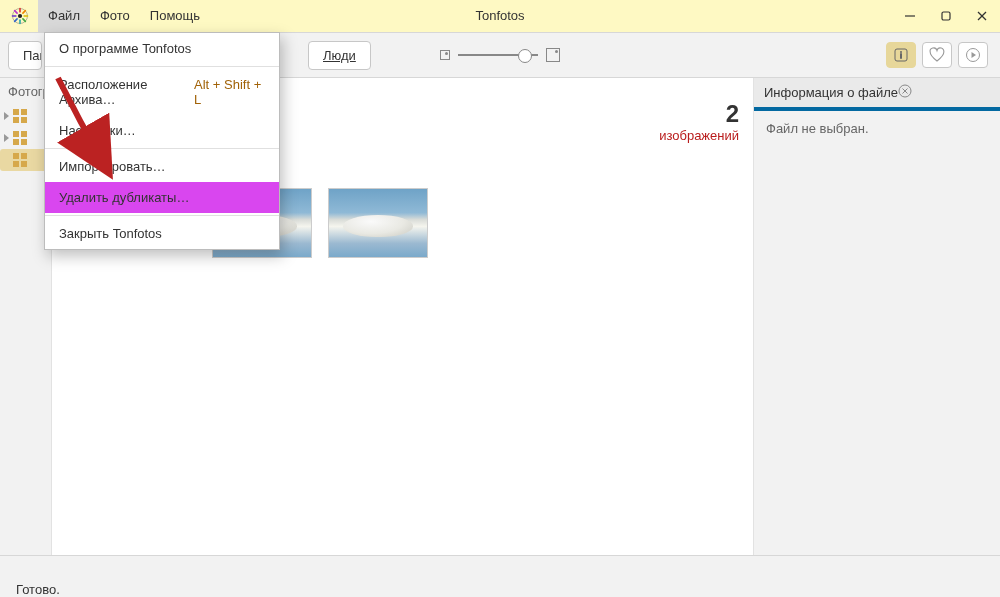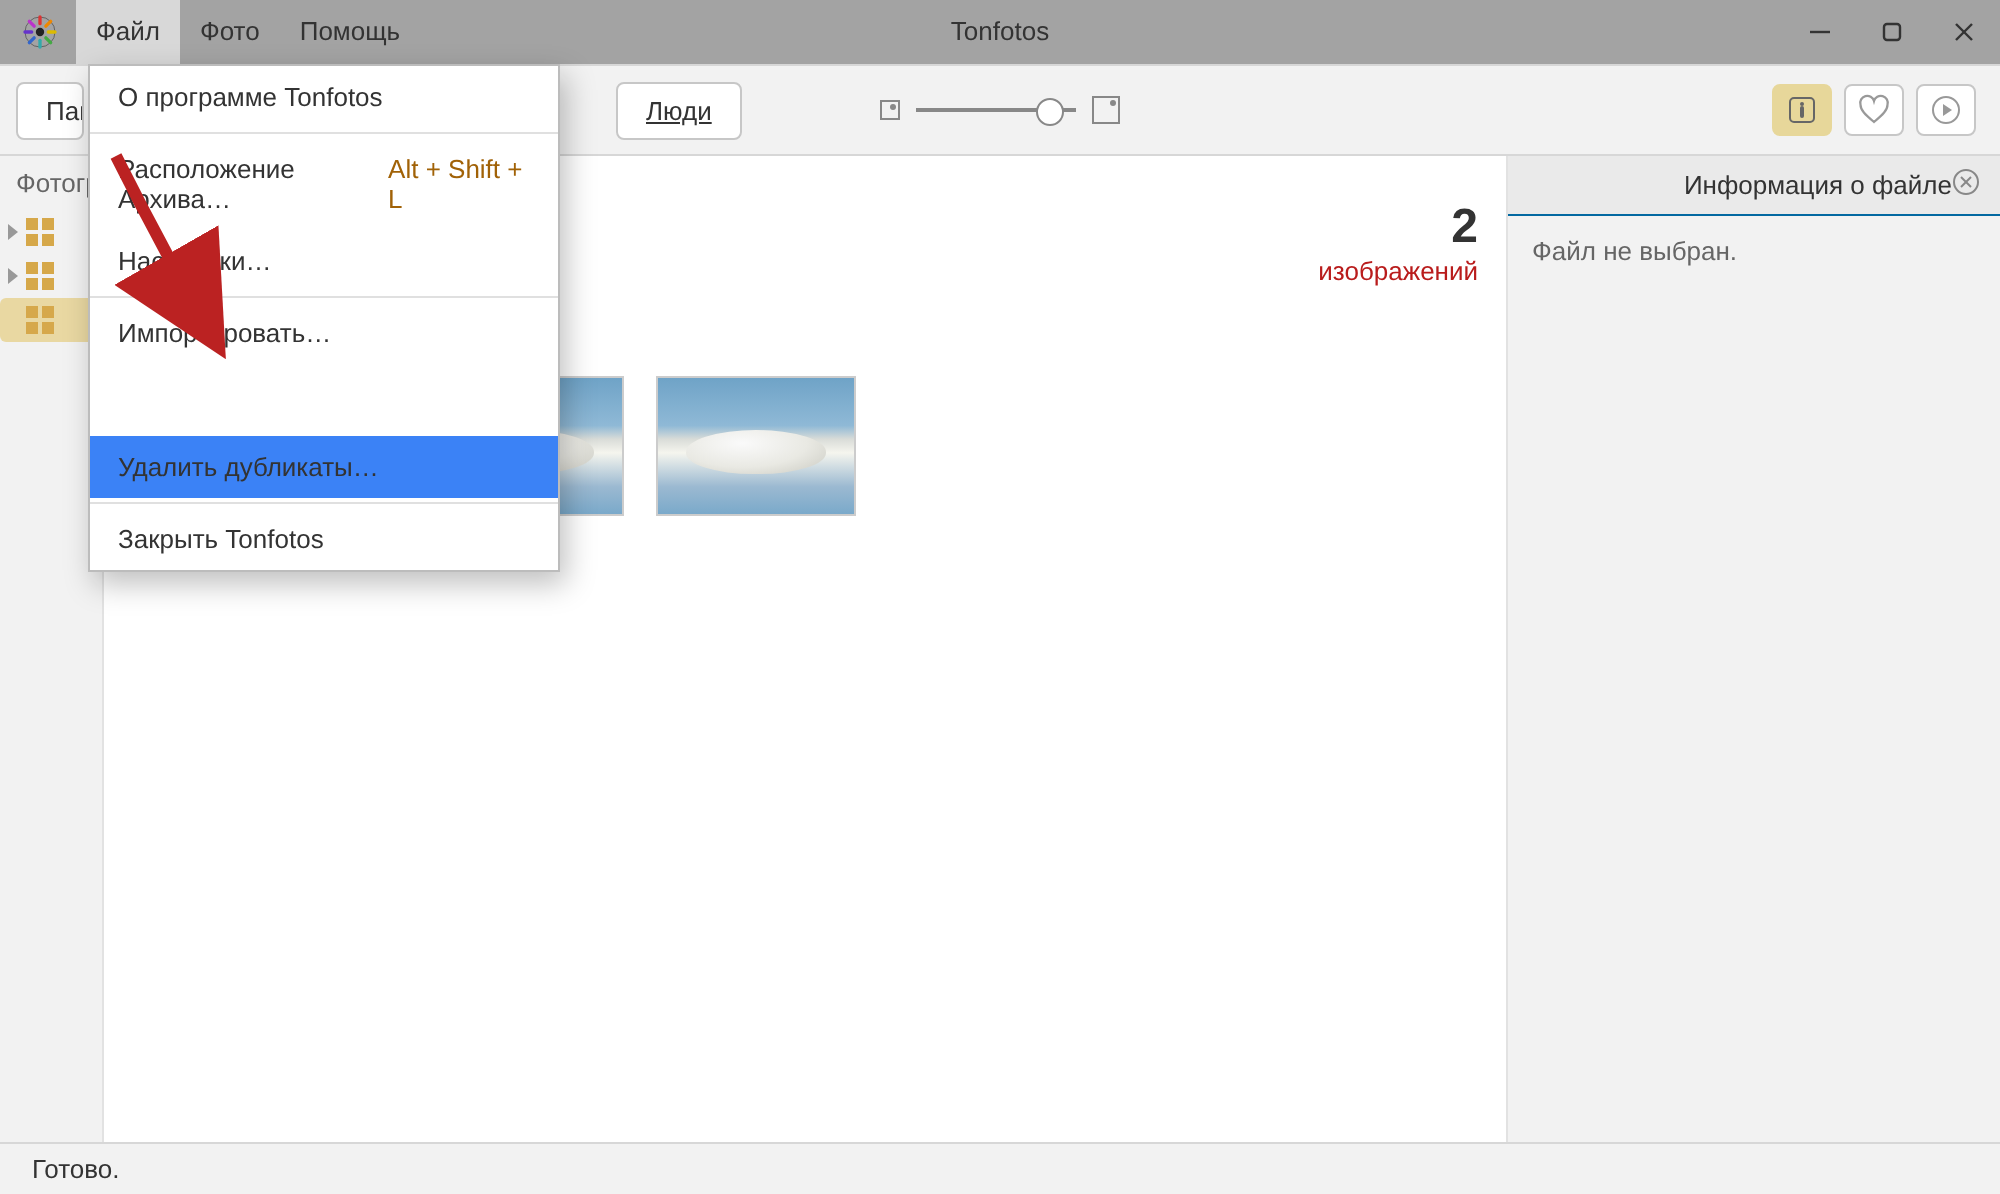--- a/index.html
+++ b/index.html
@@ -1,19 +1,19 @@
 <!DOCTYPE html>
 <html><head>
 <meta charset="utf-8">
 <style>
   * { box-sizing: border-box; margin: 0; padding: 0; font-family: "Segoe UI", Tahoma, sans-serif; font-size: 13px; color: #333; }
   body { width: 1000px; height: 597px; background: #fff; position: relative; overflow: hidden; }
 
   
-  .titlebar { height: 32px; background: #a3a3a3; display: flex; align-items: center; position: relative; }
+  .titlebar { height: 32px; background: #fef9c3; display: flex; align-items: center; position: relative; }
   .logo { width: 20px; height: 20px; margin: 0 8px 0 10px; }
   .menubar { display: flex; }
   .menuitem { padding: 0 10px; line-height: 32px; cursor: default; }
   .menuitem.active { background: #d8d8d8; }
   .wintitle { position: absolute; left: 50%; transform: translateX(-50%); line-height: 32px; }
   .winbtns { position: absolute; right: 0; top: 0; display: flex; }
   .winbtn { width: 36px; height: 32px; display: flex; align-items: center; justify-content: center; cursor: default; }
   .winbtn svg { width: 12px; height: 12px; }
 
   
@@ -40,35 +40,35 @@
   .gridic { width:14px; height:14px; display:grid; grid-template-columns:1fr 1fr; grid-template-rows:1fr 1fr; gap:2px; }
   .gridic span { background:#d6a84a; }
   .content { flex:1; background:#fff; border-right:1px solid #e2e2e2; position:relative; padding: 10px 12px 0 160px; }
   .count { position:absolute; right:14px; top:22px; text-align:right; }
   .count-num { font-size:24px; font-weight:600; }
   .count-lbl { color:#b91c1c; }
   .thumbs { display:flex; gap:16px; margin-top: 100px; }
   .thumb { width:100px; height:70px; background: linear-gradient(to bottom, #6fa3c7 0%, #8fb9d6 35%, #d9dcd8 45%, #f5f5ee 55%, #9bb9d1 80%, #7aa9ca 100%); border:1px solid #ccc; position:relative; }
   .thumb::after { content:""; position:absolute; left:14px; top:26px; width:70px; height:22px; background: radial-gradient(ellipse at 40% 30%, #fafafa 0%, #e9e9e3 55%, #c9c9c0 100%); border-radius: 50% 50% 48% 48%; filter: blur(0.3px); }
   .info { width:246px; background:#f2f2f2; }
-  .info-head { display:flex; align-items:center; justify-content:flex-end; padding:6px 10px; border-bottom:1px solid #0369a1; background:#eaeaea; }
+  .info-head { display:flex; align-items:center; justify-content:flex-start; padding:6px 10px; border-bottom:4px solid #0369a1; background:#eaeaea; }
   .info-body { padding:10px 12px; color:#666; }
 
   
   .dropdown { position:absolute; left:44px; top:32px; width:236px; background:#fff; border:1px solid #bcbcbc; box-shadow: 3px 6px 14px rgba(0,0,0,.25); z-index:100; }
   .dd-item { display:flex; align-items:center; justify-content:space-between; padding: 8px 14px; cursor:default; }
-  .dd-item.hover { background:#3b82f6;margin-top:36px; }
+  .dd-item.hover { background:#d946ef; }
   .dd-shortcut { color:#a16207; }
   .dd-sep { height:1px; background:#e0e0e0; margin:2px 0; }
 
   
   .arrow { position:absolute; left:48px; top:72px; z-index:200; pointer-events:none; }
 
   
-  .status { position:absolute; left:0; right:0; bottom:0; height:26px; background:#f2f2f2; border-top:1px solid #d7d7d7; display:flex; align-items:center; padding:0 16px; color:#666; }
+  .status { position:absolute; left:0; right:0; bottom:0; height:42px; background:#f2f2f2; border-top:1px solid #d7d7d7; display:flex; align-items:flex-end; padding:0 16px; color:#666; }
 </style>
 </head>
 <body>
 
 <div class="titlebar">
   <span class="logo">
     <svg viewBox="0 0 24 24">
         <circle cx="12" cy="12" r="9" fill="none" stroke="#555" stroke-width="0.5"></circle>
         <g stroke-width="2" stroke-linecap="round">
           <line x1="12" y1="3" x2="12" y2="7" stroke="#d33"></line>

